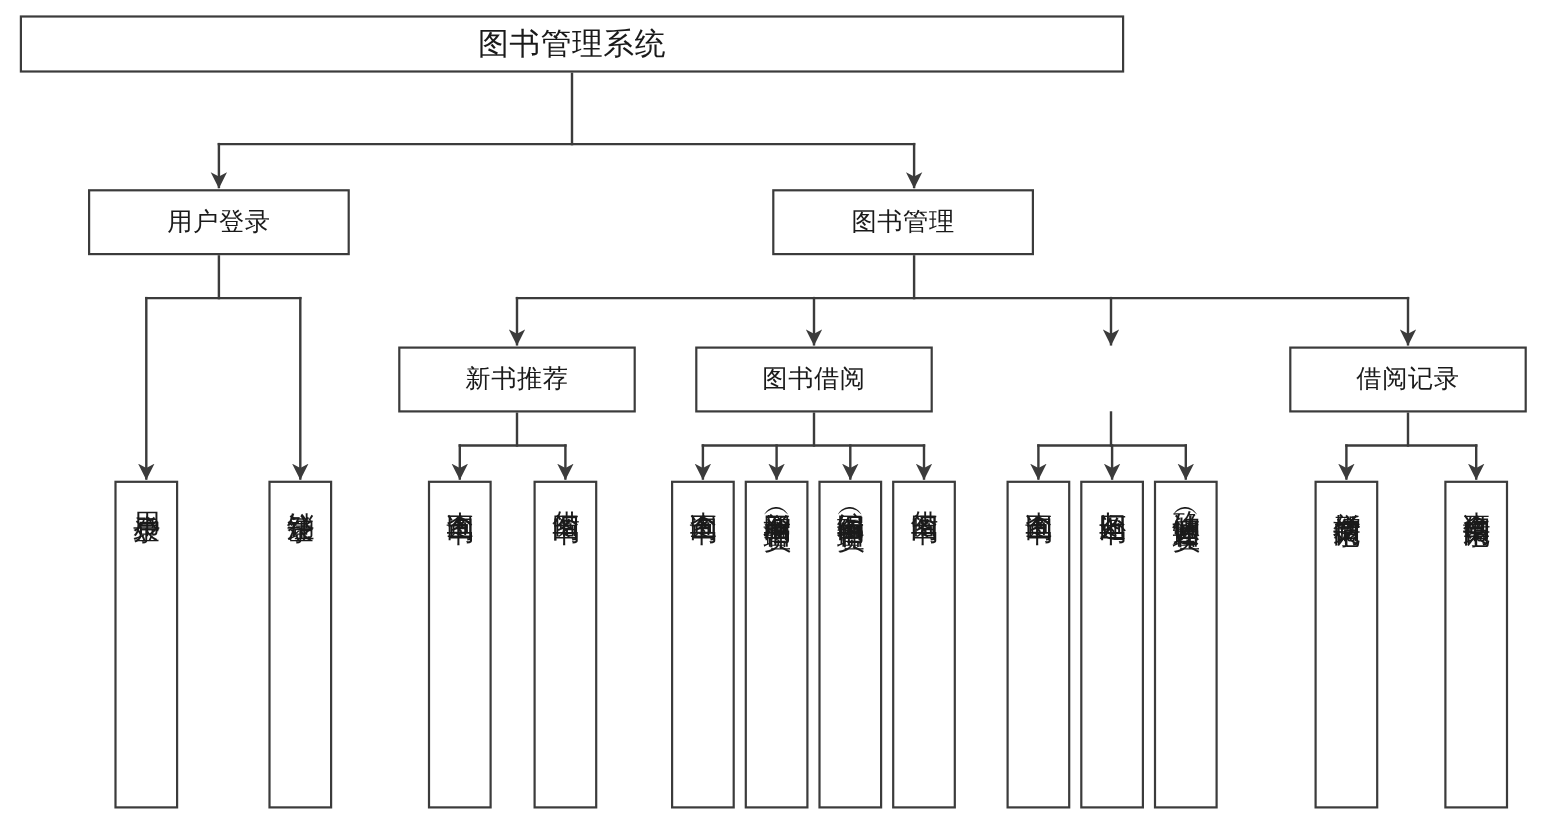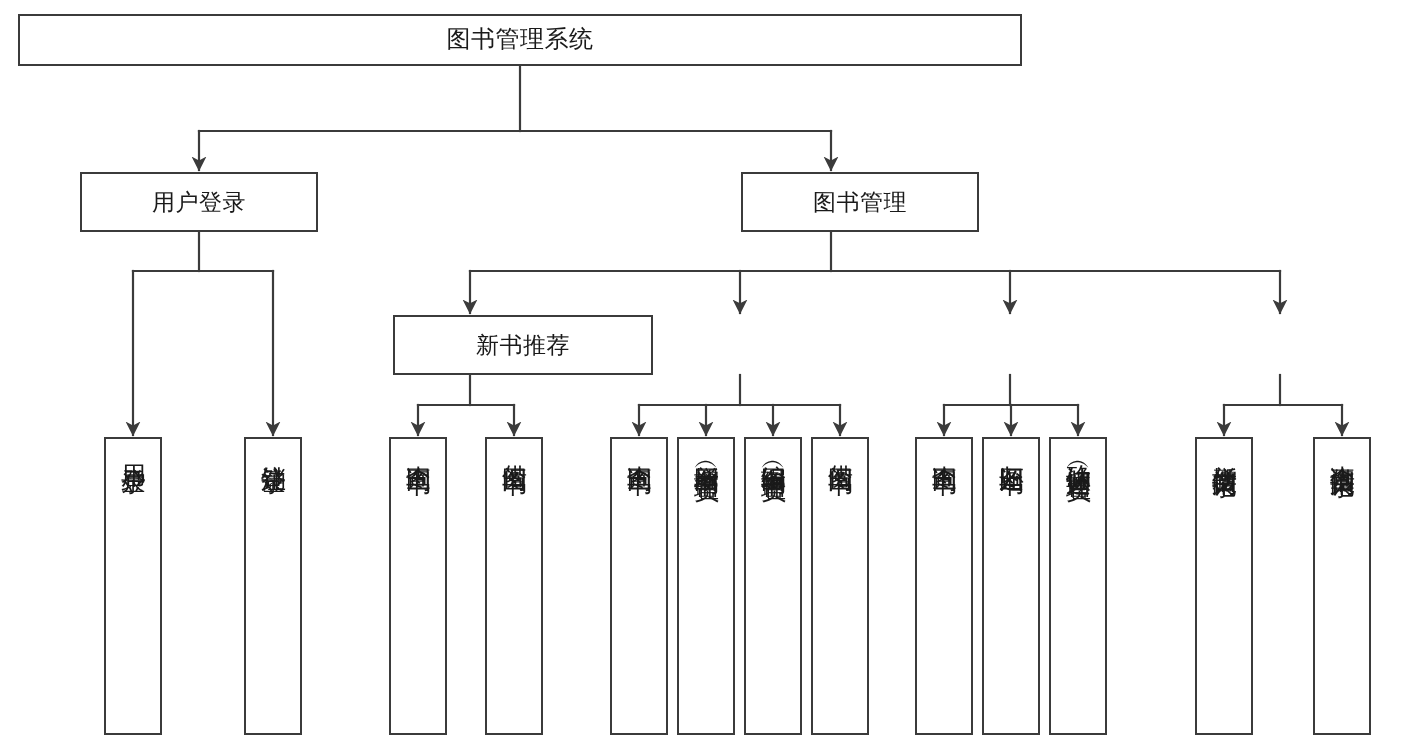--- a/index.html
+++ b/index.html
@@ -41,21 +41,21 @@
     text-align: center;
     letter-spacing: 0.5px;
     white-space: pre-wrap;
   }
   
   .node.horiz .node-label {
     font-size: 23px;
     line-height: 1.15;
   }
   .node.root .node-label {
-    font-size: 24px;
+    font-size: 28px;
   }
   
   .node.vert {
     align-items: flex-start;
     justify-content: center;
     padding-top: 6px;
   }
   .node.vert .node-label {
     writing-mode: vertical-rl;
     text-orientation: upright;
@@ -132,30 +132,36 @@
   </svg>
 
   <div class="node horiz root" style="left:18px; top:14px; width:1004px; height:52px;">
     <span class="node-label">图书管理系统</span>
   </div>
 
   <div class="node horiz" style="left:80px; top:172px; width:238px; height:60px;">
     <span class="node-label">用户登录</span>
   </div>
 
-  <div class="node horiz" style="left:741px; top:172px; width:238px; height:60px;">
+  <div class="node horiz" style="left:702px; top:172px; width:238px; height:60px;">
     <span class="node-label">图书管理</span>
   </div>
 
-  <div class="node horiz" style="left:362px; top:315px; width:260px; height:60px;margin-left:31px;">
+  <div class="node horiz" style="left:362px; top:315px; width:216px; height:60px;">
     <span class="node-label">新书推荐</span>
   </div>
 
-
-
+  <div class="node horiz" style="left:632px; top:315px; width:216px; height:60px;">
+    <span class="node-label">图书借阅</span>
+  </div>
+
+
+  <div class="node horiz" style="left:1172px; top:315px; width:216px; height:60px;">
+    <span class="node-label">借阅记录</span>
+  </div>
 
   <div class="node vert" style="left:104px; top:437px; width:58px; height:298px;">
     <span class="node-label">用户登录</span>
   </div>
 
   <div class="node vert" style="left:244px; top:437px; width:58px; height:298px;">
     <span class="node-label">注销登录</span>
   </div>
 
   <div class="node vert" style="left:389px; top:437px; width:58px; height:298px;">

